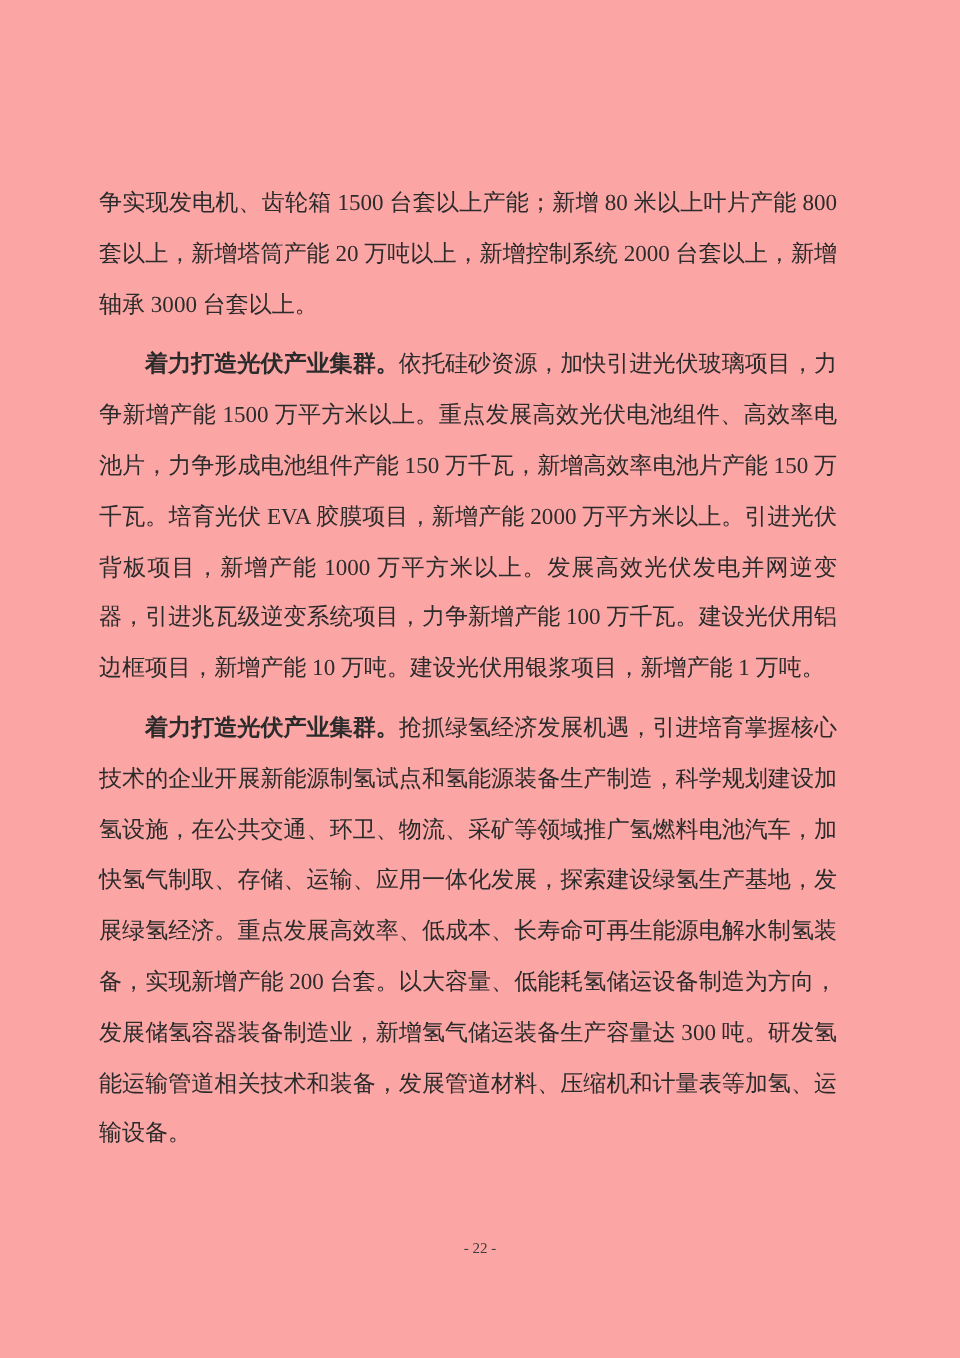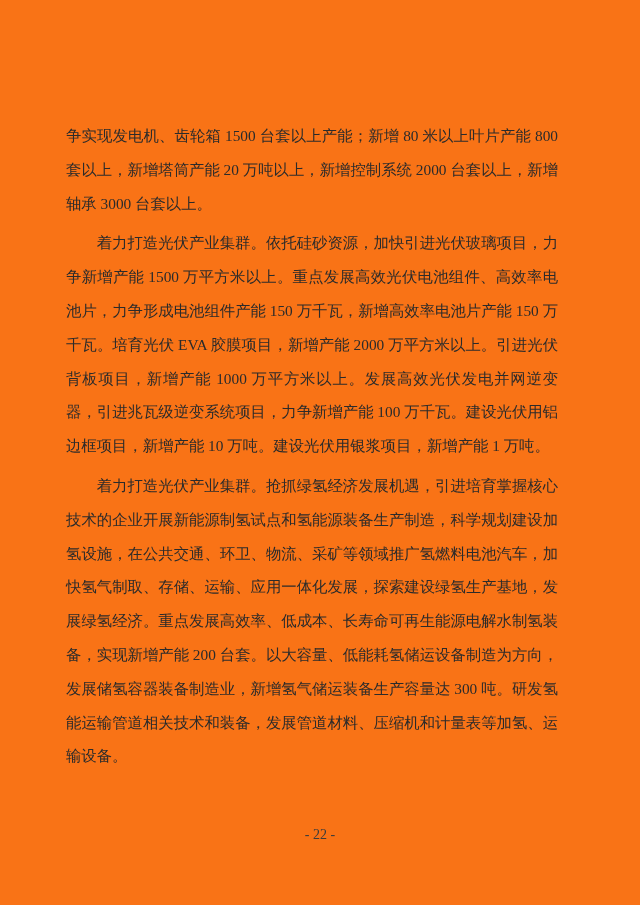--- a/index.html
+++ b/index.html
@@ -6,47 +6,47 @@
   html, body { width: 640px; height: 905px; }
   body {
     background: #fefefe;
     font-family: "Liberation Serif", "DejaVu Serif", serif;
     overflow: hidden;
   }
   .page {
     position: relative;
     width: 640px;
     height: 905px;
-    background: #f97316;
+    background: #fca5a5;
     color: #2b2b2b;
   }
   .content {
     position: absolute;
     left: 66px;
     top: 119px;
     width: 492px;
   }
   .para {
     font-size: 15.37px;
     line-height: 33.8px;
     text-align: justify;
     text-justify: inter-ideograph;
     letter-spacing: 0;
     margin: 0 0 6px 0;
     color: #2b2b2b;
   }
   .para.indent { text-indent: 2em; }
-  .para .lead { font-weight: normal; }
+  .para .lead { font-weight: bold; }
   .page-number {
     position: absolute;
     top: 827px;
     left: 0;
     width: 100%;
     text-align: center;
-    font-size: 14px;
+    font-size: 10px;
     color: #3c3c3c;
   }
 </style>
 </head>
 <body>
 
 <div class="page">
   <div class="content">
 
     <p class="para"><span>争实现发电机、齿轮箱 1500 台套以上产能；新增 80 米以上叶片产能 800 套以上，新增塔筒产能 20 万吨以上，新增控制系统 2000 台套以上，新增轴承 3000 台套以上。</span></p>

